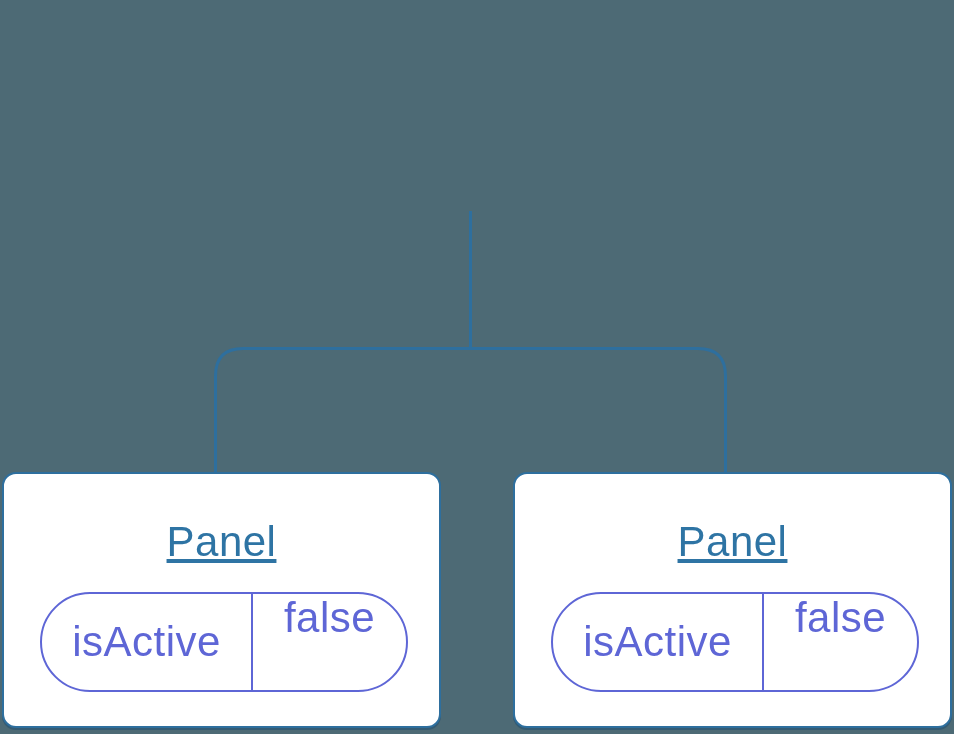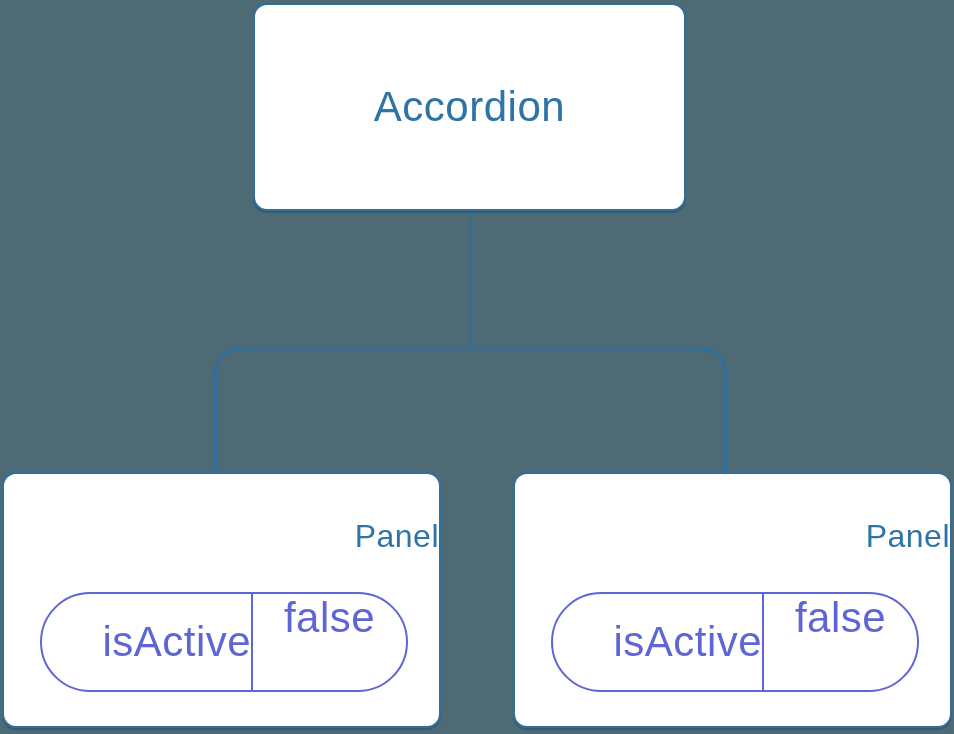--- a/index.html
+++ b/index.html
@@ -34,41 +34,42 @@
     font-size:42px;
     font-weight:500;
     letter-spacing:0.5px;
   }
   .node-panel{display:block;width:439px;height:256px;top:472px;}
   .node-panel-left{left:2px;}
   .node-panel-right{left:513px;}
   .panel-title{
     position:absolute;
     top:44px;left:0;right:0;
-    text-align:right;
+    text-align:center;
     color:var(--title-text);
-    font-size:32px;
+    font-size:42px;
     font-weight:500;
     letter-spacing:0.5px;
+    text-decoration:underline;
   }
   .state-pill{
     position:absolute;
     left:36px;top:118px;
     width:368px;height:100px;
     border:2px solid var(--state);
     border-radius:50px;
     display:flex;
     align-items:stretch;
     overflow:hidden;
     background:var(--box-fill);
   }
   .state-key{
     flex:0 0 58%;
     border-right:2px solid var(--state);
-    display:flex;align-items:center;justify-content:flex-end;
+    display:flex;align-items:center;justify-content:center;
   }
   .state-value{
     flex:1 1 auto;
     display:flex;align-items:flex-start;justify-content:center;
   }
   .state-text{
     color:var(--state);
     font-size:42px;
     font-weight:400;
     letter-spacing:0.5px;
@@ -77,23 +78,20 @@
 </head>
 <body>
 
 <div class="stage">
 
   <svg class="connector-svg" viewBox="0 0 954 734" xmlns="http://www.w3.org/2000/svg" aria-hidden="true">
     <path d="M 470.5 211 L 470.5 348"></path>
     <path d="M 215.5 473 L 215.5 376 Q 215.5 348.5 243 348.5 L 698 348.5 Q 725.5 348.5 725.5 376 L 725.5 473"></path>
   </svg>
 
-  <div class="node node-root">
-    <span class="node-title">Accordion</span>
-  </div>
 
   <div class="node node-panel node-panel-left">
     <div class="panel-title">Panel</div>
     <div class="state-pill">
       <div class="state-key">
         <span class="state-text">isActive</span>
       </div>
       <div class="state-value">
         <span class="state-text">false</span>
       </div>

